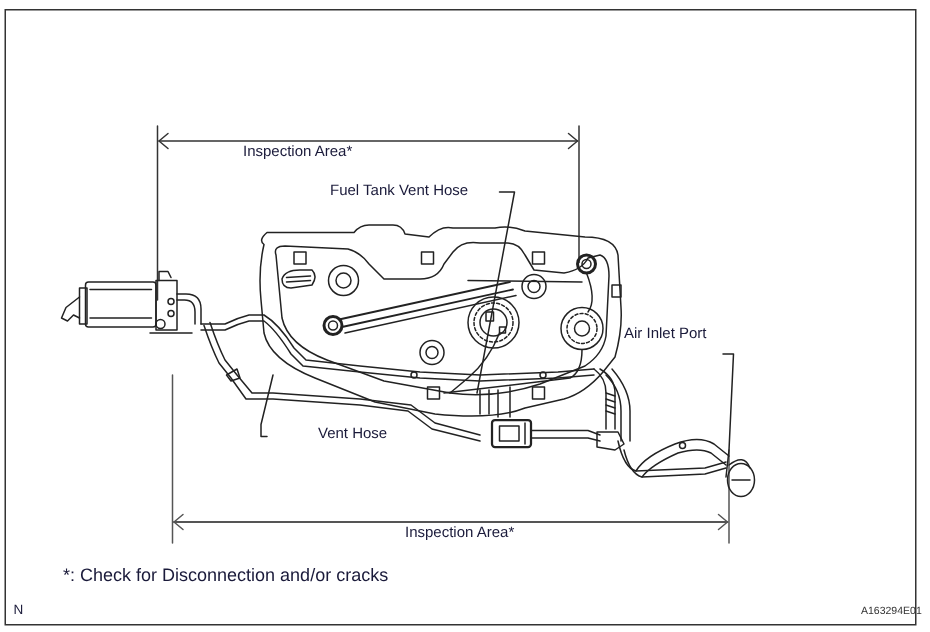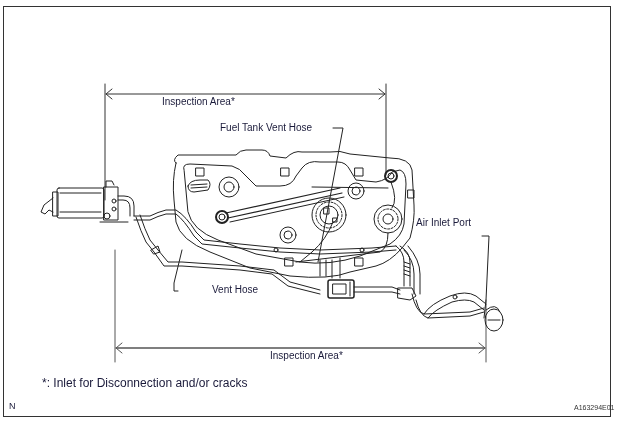--- a/index.html
+++ b/index.html
@@ -137,15 +137,15 @@
     <line x1="488" y1="320" x2="500" y2="320"></line>
     <path d="M486,310 Q496,302 500,312"></path>
   </g>
 </svg>
 
 <span class="lbl" style="left:162px; top:97px;">Inspection Area*</span>
 <span class="lbl" style="left:220px; top:123px;">Fuel Tank Vent Hose</span>
 <span class="lbl" style="left:181px; top:285px;margin-left:31px;">Vent Hose</span>
 <span class="lbl" style="left:416px; top:218px;">Air Inlet Port</span>
 <span class="lbl" style="left:270px; top:351px;">Inspection Area*</span>
-<span class="note" style="left:42px; top:377px;">*: Inlet for Disconnection and/or cracks</span>
+<span class="note" style="left:42px; top:377px;">*: Check for Disconnection and/or cracks</span>
 <span class="lbl" style="left:9px; top:402px; font-size:9px;">N</span>
 <span class="tiny" style="left:574px; top:404px;">A163294E01</span>
 
 </body></html>

